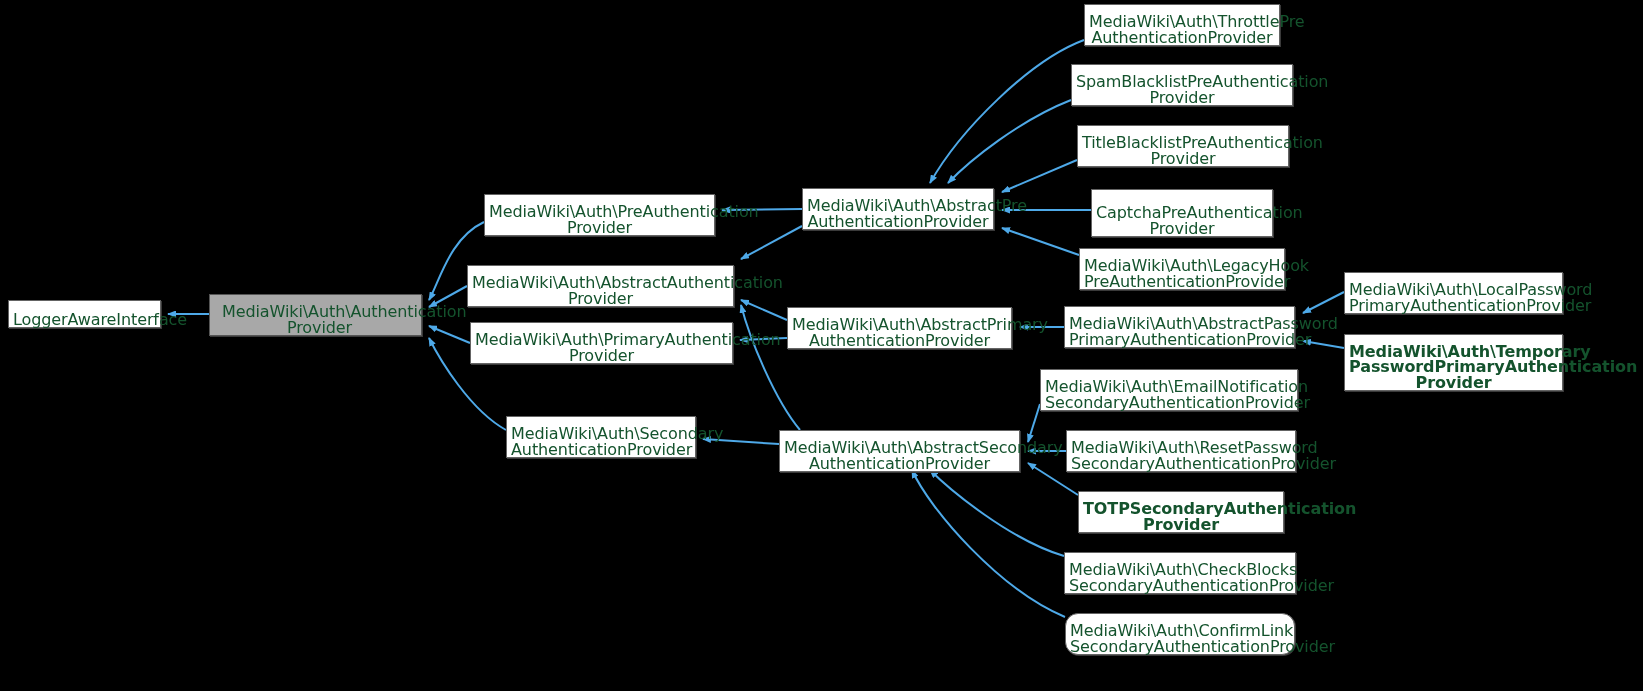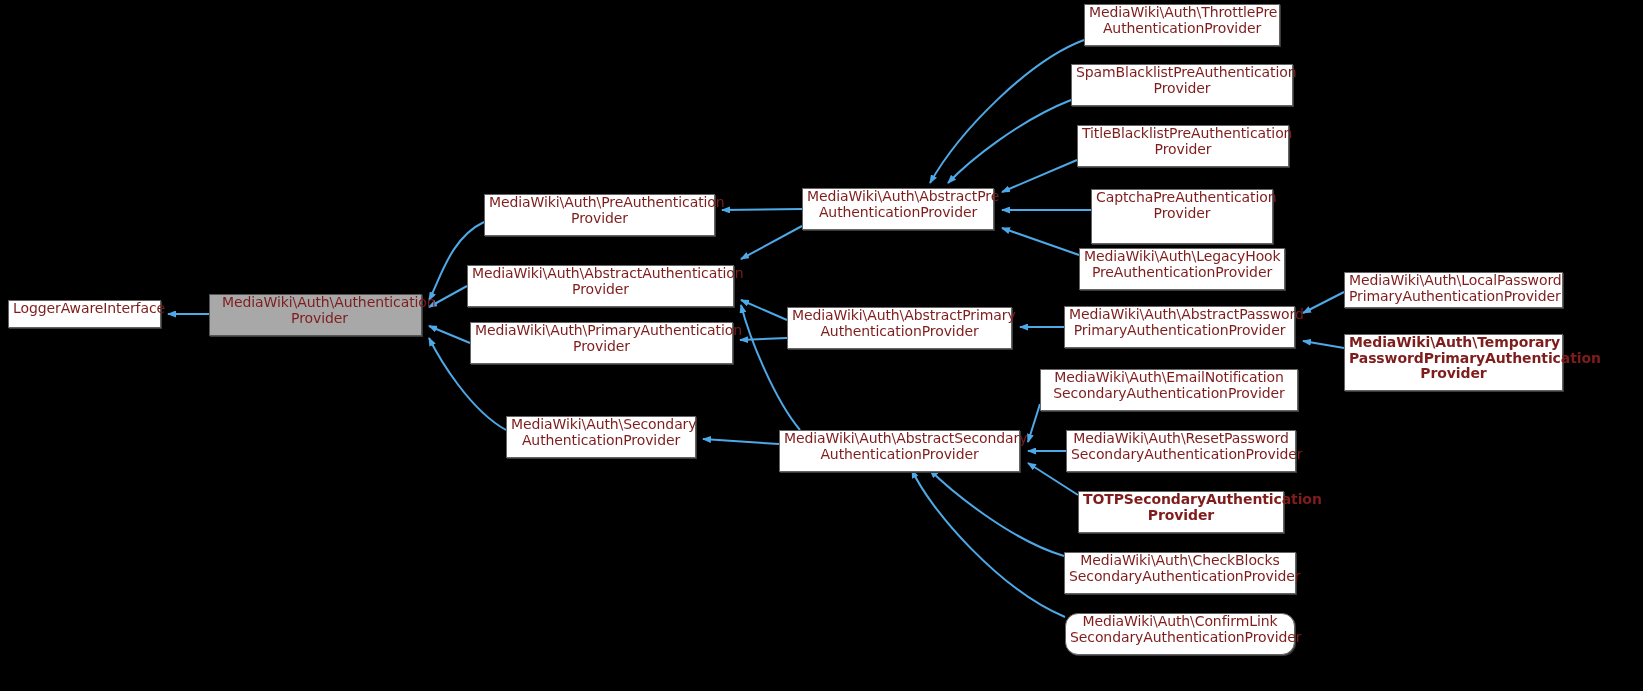--- a/index.html
+++ b/index.html
@@ -23,25 +23,25 @@
     height: 691px;
     pointer-events: none;
   }
   .node {
     position: absolute;
     box-sizing: border-box;
     background: #ffffff;
     border: 1px solid #646464;
     box-shadow: 1px 1px 0 0 #3a3a3a;
     display: flex;
-    align-items: flex-start;
+    align-items: flex-end;
     justify-content: center;
     text-align: center;
-    color: #7f1d1d;
-    font-size: 14px;
+    color: #14532d;
+    font-size: 16px;
     line-height: 15.5px;
     letter-spacing: -0.1px;
     padding: 0 4px;
   }
   .node.selected {
     background: #a8a8a8;
     border-color: #555555;
     padding-left: 12px;
   }
   .node-label {
@@ -128,21 +128,21 @@
 AuthenticationProvider</span>
       </div>
       <div class="node" style="left: 1071px; top: 64px; width: 222px; height: 42px;">
         <span class="node-label">SpamBlacklistPreAuthentication
 Provider</span>
       </div>
       <div class="node" style="left: 1077px; top: 125px; width: 212px; height: 42px;">
         <span class="node-label">TitleBlacklistPreAuthentication
 Provider</span>
       </div>
-      <div class="node" style="left: 1091px; top: 189px; width: 182px; height: 55px;">
+      <div class="node" style="left: 1091px; top: 189px; width: 182px; height: 48px;">
         <span class="node-label">CaptchaPreAuthentication
 Provider</span>
       </div>
       <div class="node" style="left: 1079px; top: 248px; width: 206px; height: 42px;">
         <span class="node-label">MediaWiki\Auth\LegacyHook
 PreAuthenticationProvider</span>
       </div>
       <div class="node" style="left: 1064px; top: 306px; width: 231px; height: 42px;">
         <span class="node-label">MediaWiki\Auth\AbstractPassword
 PrimaryAuthenticationProvider</span>
@@ -160,21 +160,21 @@
 Provider</span>
       </div>
       <div class="node" style="left: 1064px; top: 552px; width: 232px; height: 42px;">
         <span class="node-label">MediaWiki\Auth\CheckBlocks
 SecondaryAuthenticationProvider</span>
       </div>
       <div class="node" style="left: 1065px; top: 613px; width: 230px; height: 42px; border-radius: 13px;">
         <span class="node-label">MediaWiki\Auth\ConfirmLink
 SecondaryAuthenticationProvider</span>
       </div>
-      <div class="node" style="left: 1344px; top: 272px; width: 219px; height: 36px;">
+      <div class="node" style="left: 1344px; top: 272px; width: 219px; height: 42px;">
         <span class="node-label">MediaWiki\Auth\LocalPassword
 PrimaryAuthenticationProvider</span>
       </div>
       <div class="node" style="left: 1344px; top: 334px; width: 219px; height: 57px; font-weight: bold;">
         <span class="node-label">MediaWiki\Auth\Temporary
 PasswordPrimaryAuthentication
 Provider</span>
       </div>
     </div>
 </div>

